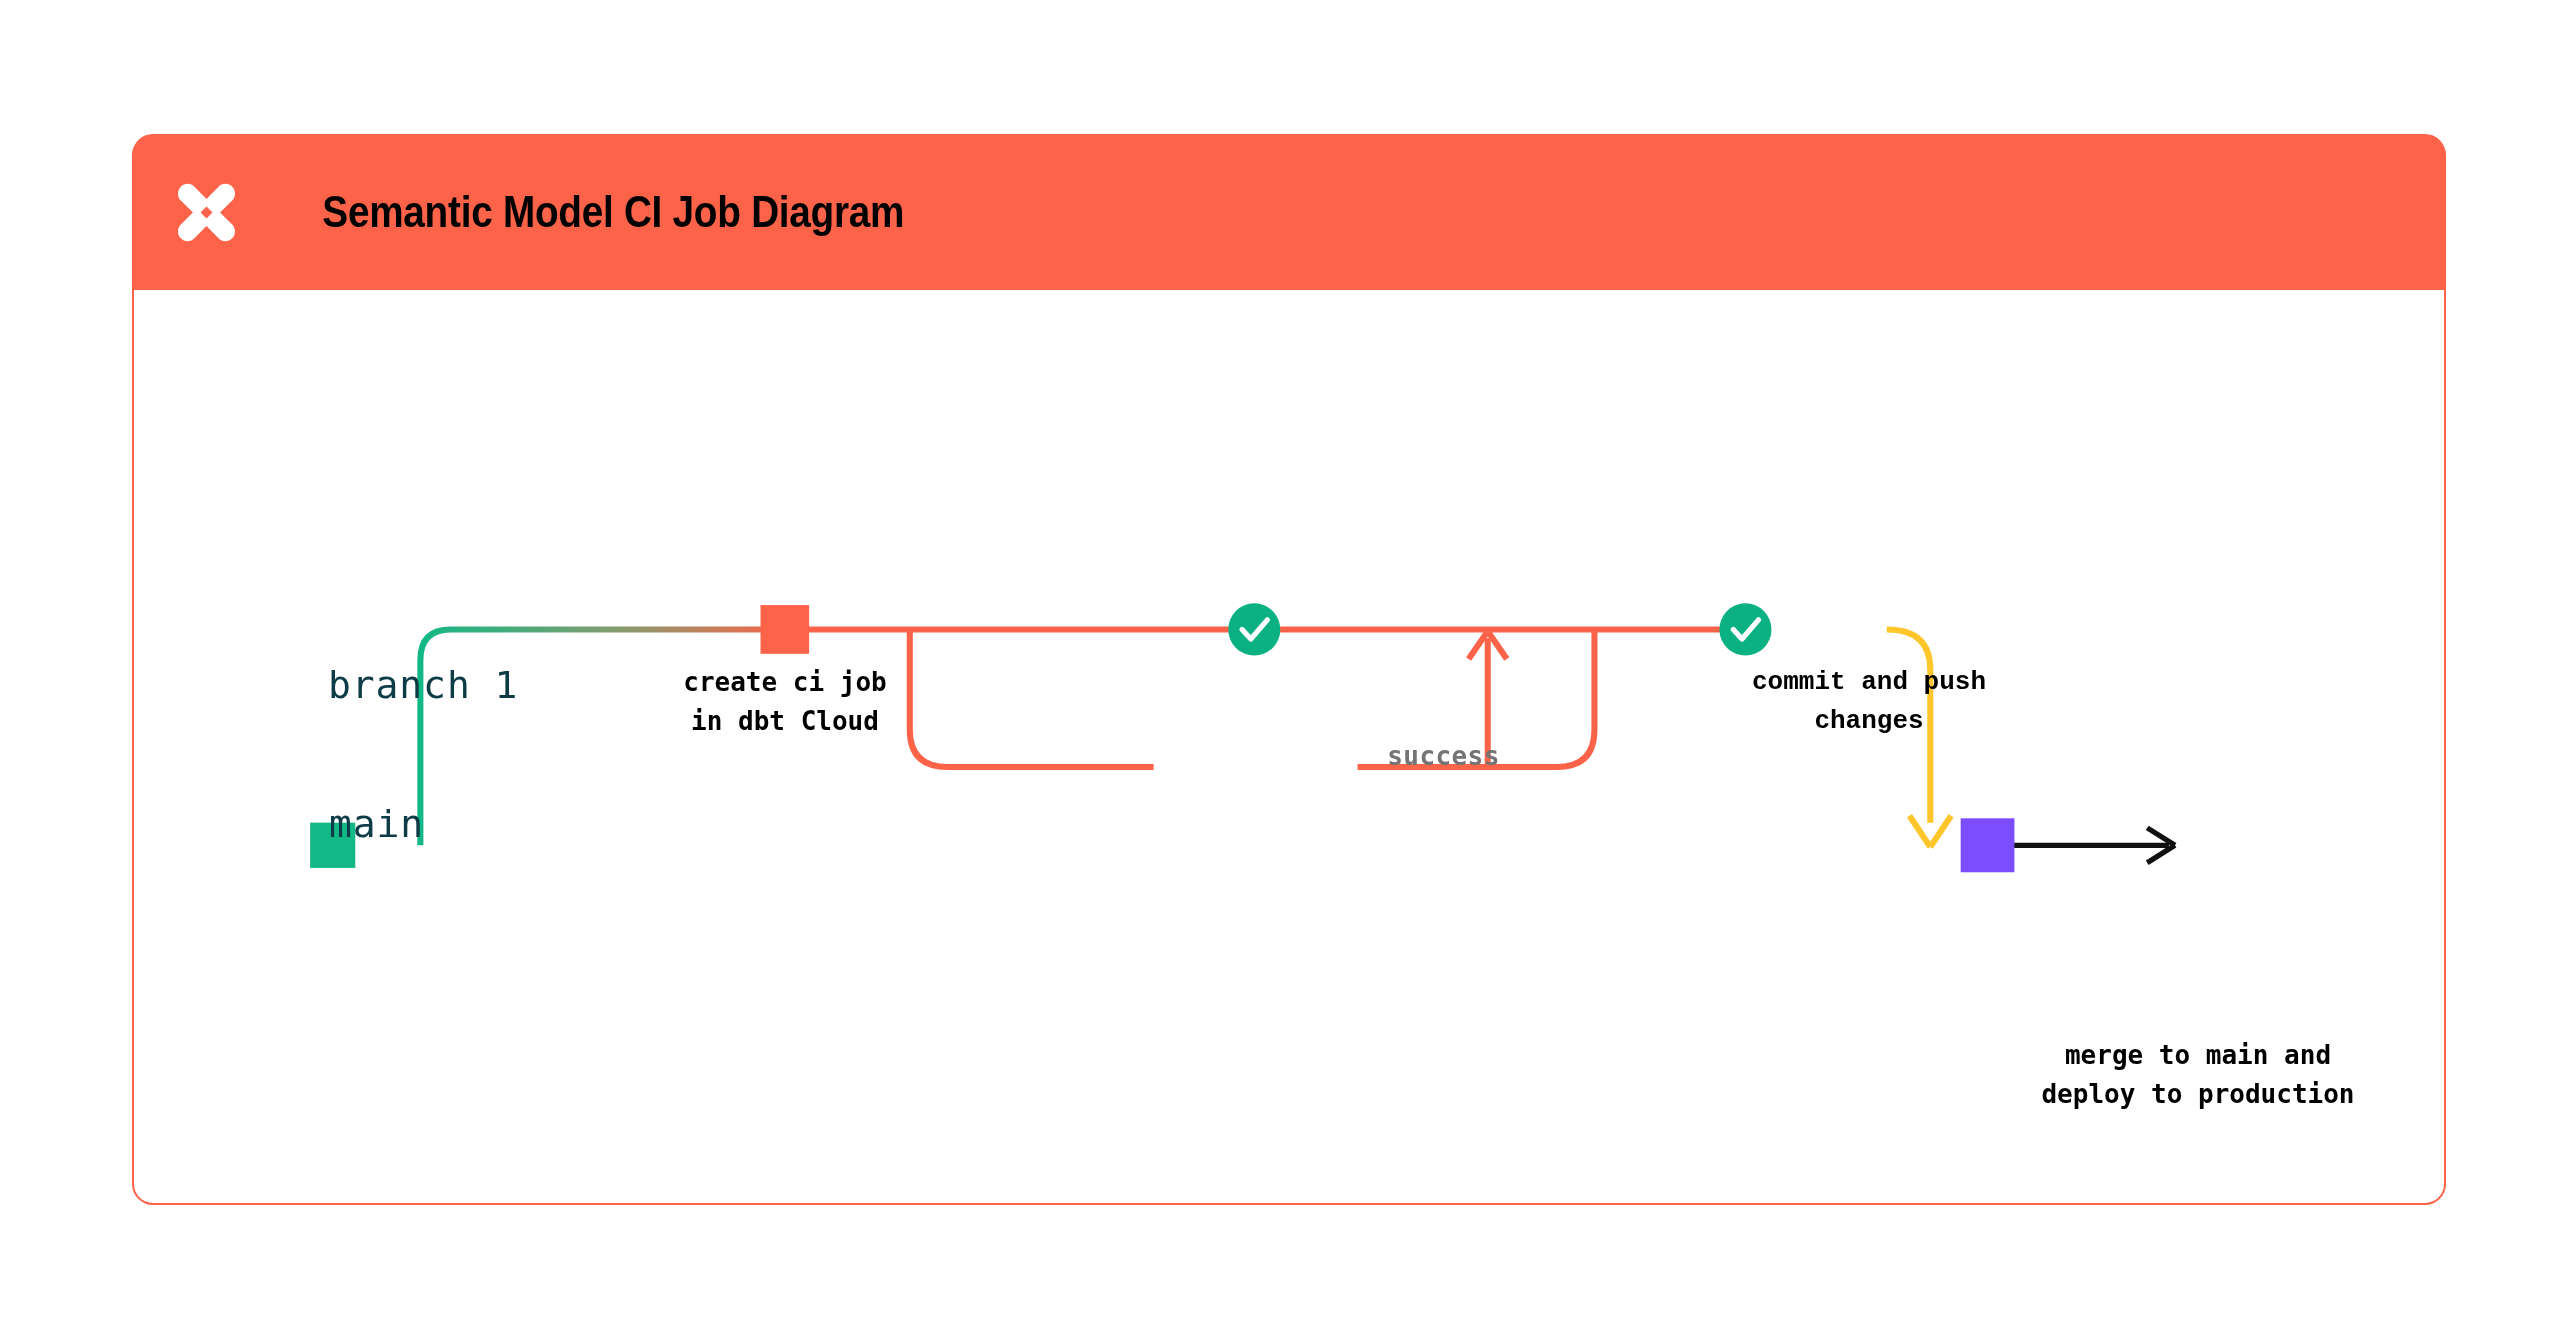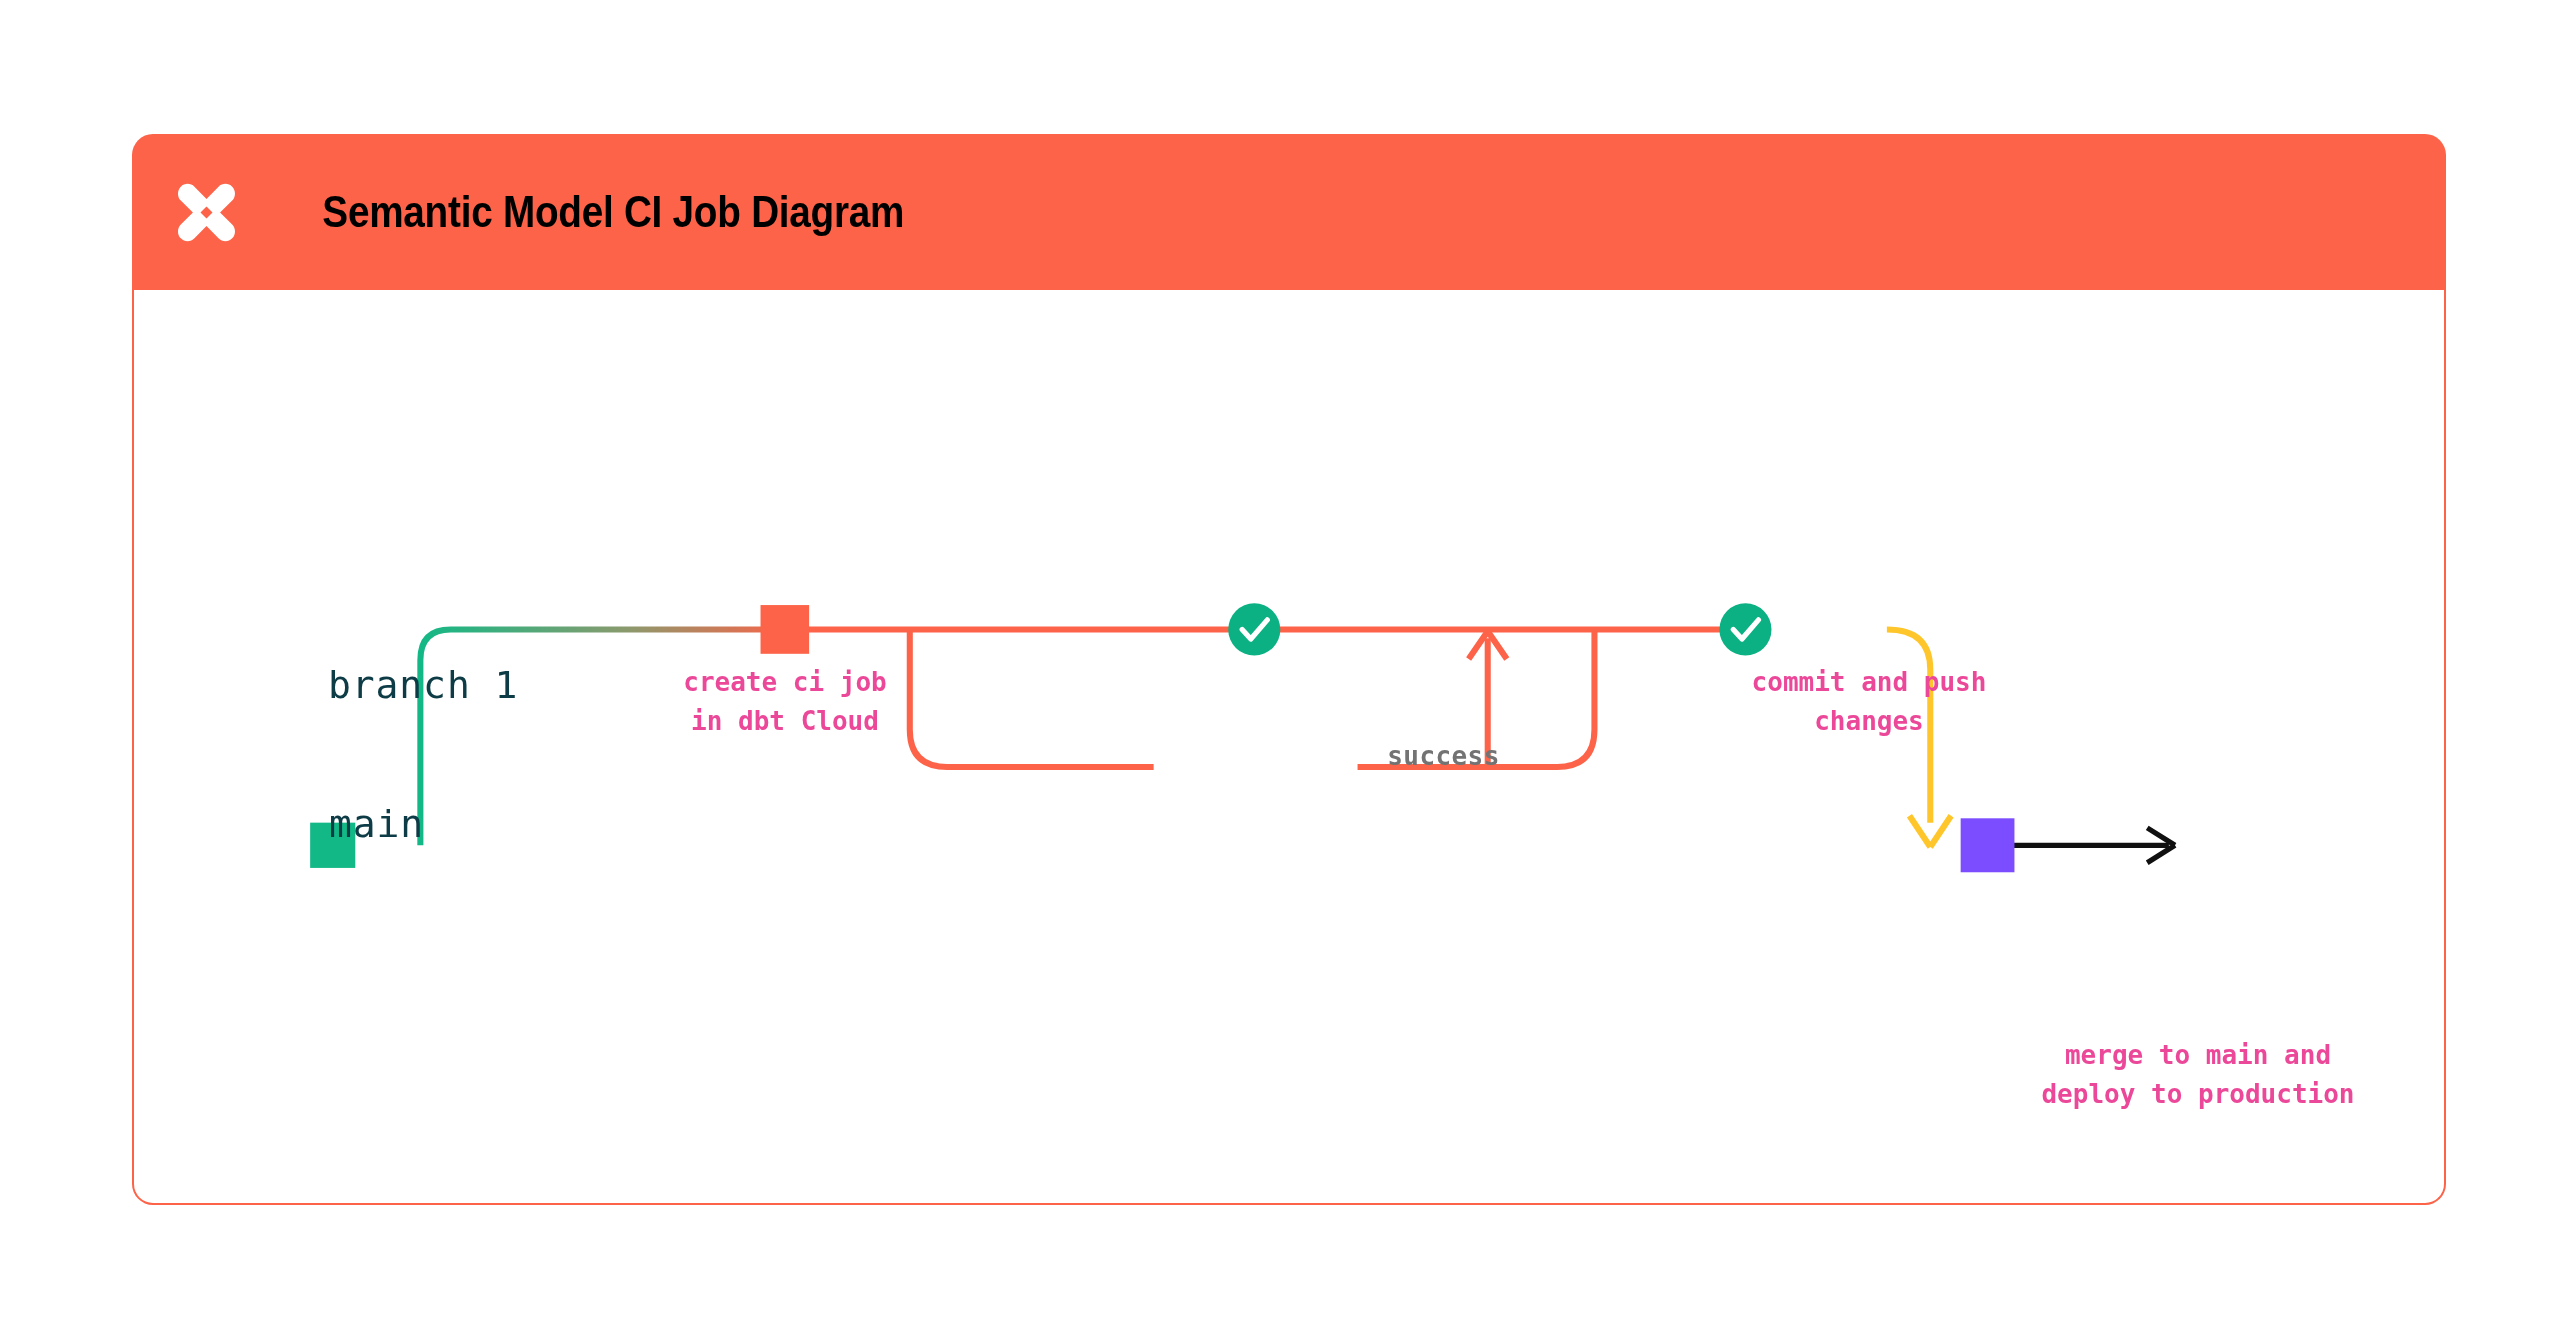--- a/index.html
+++ b/index.html
@@ -97,32 +97,32 @@
     font-weight: normal;
     font-size: 38px;
     letter-spacing: 0.9px;
     white-space: nowrap;
   }
   .lane-branch1 { left: 194px; top: 373px; }
   .lane-main    { left: 195px; top: 512px; }
 
   .node-caption {
     position: absolute;
-    color: #ec4899;
+    color: #000000;
     font-family: "DejaVu Sans Mono", "Liberation Mono", monospace;
     font-weight: bold;
     font-size: 26px;
     line-height: 39px;
     text-align: center;
     white-space: pre;
   }
 
   .cap-create { left: 486px; top: 373px; width: 330px; }
   .cap-build  { left: 919px; top: 377px; width: 694px; }
-  .cap-commit { left: 1492px; top: 373px; width: 486px; }
+  .cap-commit { left: 1492px; top: 373px; width: 486px; font-family: Liberation Mono, monospace; }
   .cap-merge  { left: 1752px; top: 746px; width: 624px; }
 
   .loop-label {
     position: absolute;
     left: 1110px;
     top: 451px;
     width: 399px;
     text-align: center;
     color: #737373;
     font-family: "DejaVu Sans Mono", "Liberation Mono", monospace;

